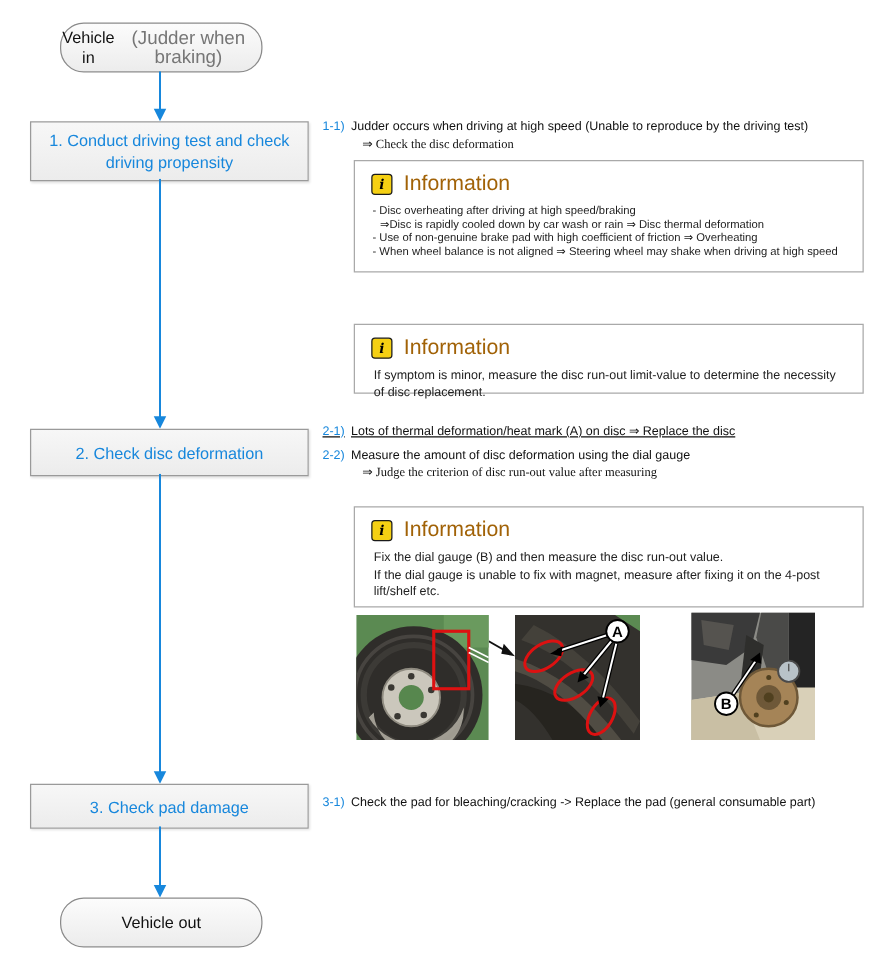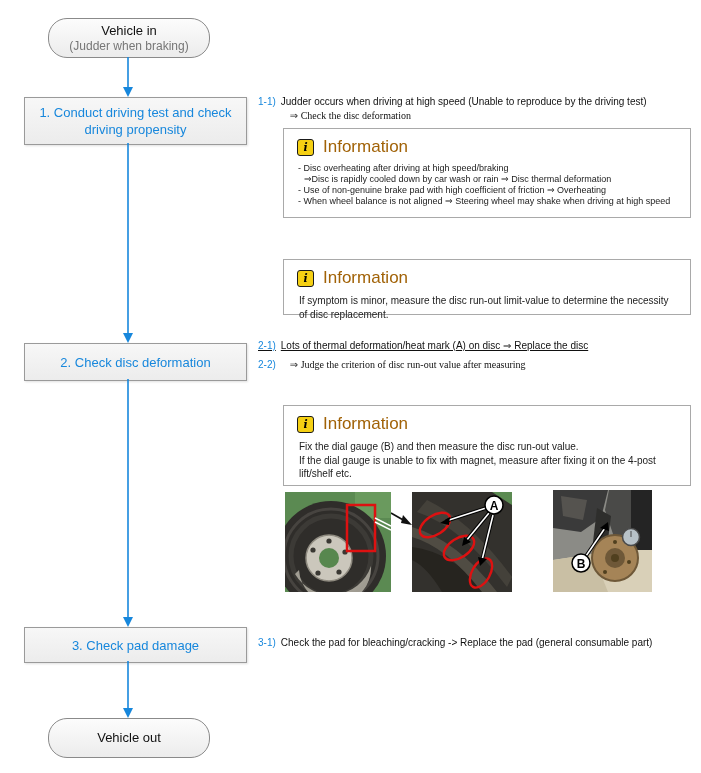--- a/index.html
+++ b/index.html
@@ -1,24 +1,24 @@
 <!DOCTYPE html>
 <html><head>
 <meta charset="utf-8">
 <style>
   html,body{margin:0;padding:0;background:#fff;}
   body{font-family:"Liberation Sans","DejaVu Sans",sans-serif;color:#1a1a1a;}
   .canvas{position:relative;width:701px;height:773px;background:#fff;overflow:hidden;}
 
   
   .pill{position:absolute;left:48px;width:160px;border:1px solid #8a8a8a;border-radius:19px;
-        background:linear-gradient(#fcfcfc,#ececec);display:flex;flex-direction:column;
+        background:linear-gradient(#fcfcfc,#ececec);display:flex;flex-direction:row;
         align-items:center;justify-content:center;text-align:center;}
   .pill .t1{font-size:13px;color:#111;line-height:16px;}
-  .pill .t2{font-size:12px;color:#767676;line-height:15px;}
+  .pill .t2{font-size:15px;color:#767676;line-height:15px;}
 
   .stepbox{position:absolute;left:24px;width:221px;border:1px solid #9a9a9a;
            background:linear-gradient(#f7f7f7,#ececec);box-shadow:1px 1px 2px rgba(0,0,0,.12);
            display:flex;align-items:center;justify-content:center;text-align:center;}
   .stepbox .lbl{color:#1787dc;font-size:13px;line-height:17px;padding:2px 8px;}
 
   .flow-arrow{position:absolute;}
 
   
   .note{position:absolute;display:flex;gap:5px;font-size:10px;line-height:13.5px;color:#111;white-space:nowrap;}
@@ -123,20 +123,21 @@
   <div class="note" style="left:258px;top:339px;text-decoration:underline;">
     <span class="num">2-1)</span>
     <div>
         <div>Lots of thermal deformation/heat mark (A) on disc ⇒ Replace the disc</div>
       </div>
   </div>
 
   <div class="note" style="left:258px;top:358px;">
     <span class="num">2-2)</span>
     <div>
+      <div>Measure the amount of disc deformation using the dial gauge</div>
       <div class="sub">⇒ Judge the criterion of disc run-out value after measuring</div>
     </div>
   </div>
 
 
   <div class="infobox" style="left:283px;top:405px;width:408px;height:81px;">
     <div class="ihead">
       <span class="iicon">i</span>
       <span class="ititle">Information</span>
     </div>

